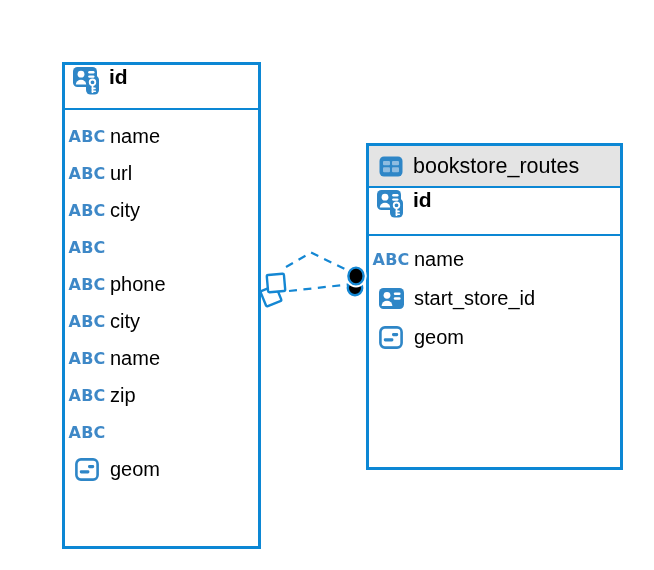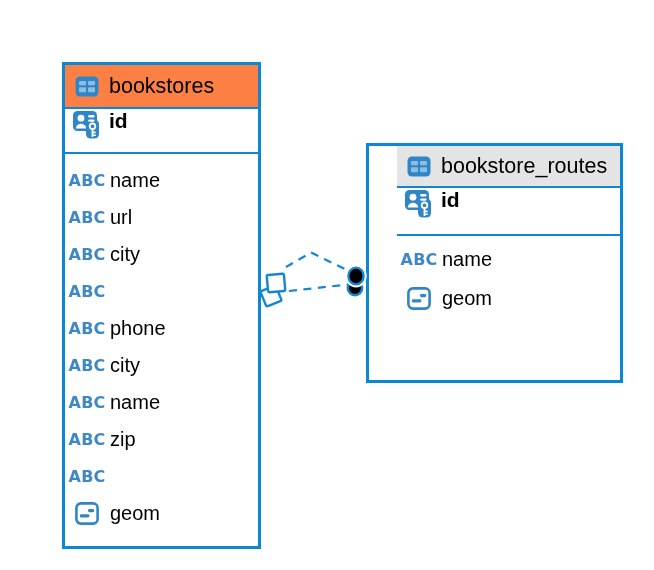--- a/index.html
+++ b/index.html
@@ -13,21 +13,21 @@
   html,body{margin:0;padding:0;background:#ffffff;}
   .canvas{
     position:relative;width:654px;height:570px;background:#ffffff;overflow:hidden;
     font-family:"Liberation Sans","DejaVu Sans",sans-serif;color:var(--text);
   }
   .entity{
     position:absolute;background:#ffffff;border:3px solid var(--accent-blue);
     box-sizing:border-box;
   }
   #table-0{left:62px;top:62px;width:199px;height:487px;}
-  #table-1{left:366px;top:143px;width:257px;height:240px;padding-left:28px;}
+  #table-1{left:366px;top:143px;width:257px;height:327px;}
   .entity-header{
     display:flex;align-items:center;gap:7px;padding:0 6px 0 7px;
     border-bottom:2px solid var(--accent-blue);
     font-size:21.5px;
   }
   #table-0 .entity-header{height:42px;background:var(--bookstores-header);}
   #table-1 .entity-header{height:40px;background:var(--routes-header);}
   .pk-row{
     display:flex;align-items:flex-start;gap:7px;padding:0 6px 0 7px;
     border-bottom:2px solid var(--accent-blue);
@@ -55,32 +55,20 @@
   .conn-square{fill:#ffffff;stroke:var(--connector);stroke-width:2.4;}
   .conn-dot{fill:#000000;stroke:var(--connector);stroke-width:2.4;}
   .conn-halo{fill:none;stroke:#ffffff;stroke-width:5.5;}
 </style>
 </head>
 <body>
 
 <div class="canvas">
 
   <div class="entity" id="table-0">
-    <div class="entity-header">
-      <span class="icon">
-          <svg width="24" height="21" viewBox="0 0 24 21">
-            <rect x="0.5" y="0.5" width="23" height="20" rx="4.5" fill="#2e86c7"></rect>
-            <rect x="4" y="5" width="7" height="4.2" rx="1" fill="#8fbce0"></rect>
-            <rect x="13" y="5" width="7" height="4.2" rx="1" fill="#8fbce0"></rect>
-            <rect x="4" y="11.2" width="7" height="5" rx="1" fill="#8fbce0"></rect>
-            <rect x="13" y="11.2" width="7" height="5" rx="1" fill="#8fbce0"></rect>
-          </svg>
-        </span>
-      <span class="entity-title">bookstores</span>
-    </div>
     <div class="pk-row">
       <span class="icon">
           <svg width="28" height="29" viewBox="0 0 28 29">
             <rect x="0" y="1" width="24" height="20" rx="4.5" fill="#2e86c7"></rect>
             <rect x="13" y="9.5" width="13" height="19" rx="4.5" fill="#2e86c7"></rect>
             <circle cx="8" cy="8.2" r="3.4" fill="#fff"></circle>
             <path d="M 2.8 18.6 a 5.2 4.9 0 0 1 10.4 0 z" fill="#fff"></path>
             <rect x="15.2" y="5" width="6.3" height="2.4" rx="1.2" fill="#fff"></rect>
             <rect x="15.2" y="9.4" width="6.3" height="2.4" rx="1.2" fill="#fff"></rect>
             <circle cx="19.5" cy="16.3" r="2.8" fill="none" stroke="#fff" stroke-width="1.8"></circle>
@@ -189,20 +177,32 @@
     </div>
     <div class="rows">
         <div class="col-row">
           <span class="icon">
             <span class="abc">ABC</span>
           </span>
           <span class="col-label">name</span>
         </div>
         <div class="col-row">
           <span class="icon">
+            <svg width="25" height="21" viewBox="0 0 25 21">
+              <rect x="0" y="0" width="25" height="21" rx="4.5" fill="#2e86c7"></rect>
+              <circle cx="8" cy="7.3" r="3.4" fill="#fff"></circle>
+              <path d="M 2.6 17.9 a 5.4 5.1 0 0 1 10.8 0 z" fill="#fff"></path>
+              <rect x="14.8" y="4.4" width="6.8" height="2.6" rx="1.3" fill="#fff"></rect>
+              <rect x="14.8" y="9.2" width="6.8" height="2.6" rx="1.3" fill="#fff"></rect>
+            </svg>
+          </span>
+          <span class="col-label">start_store_id</span>
+        </div>
+        <div class="col-row">
+          <span class="icon">
             <svg width="24" height="23" viewBox="0 0 24 23">
               <rect x="1.4" y="1.4" width="21.2" height="20.2" rx="4.5" fill="#fff" stroke="#2e86c7" stroke-width="2.6"></rect>
               <rect x="4.8" y="12.2" width="9.6" height="3.2" rx="1.4" fill="#2e86c7"></rect>
               <rect x="13" y="7" width="6.2" height="3.2" rx="1.4" fill="#2e86c7"></rect>
             </svg>
           </span>
           <span class="col-label">geom</span>
         </div>
       </div>
   </div>

